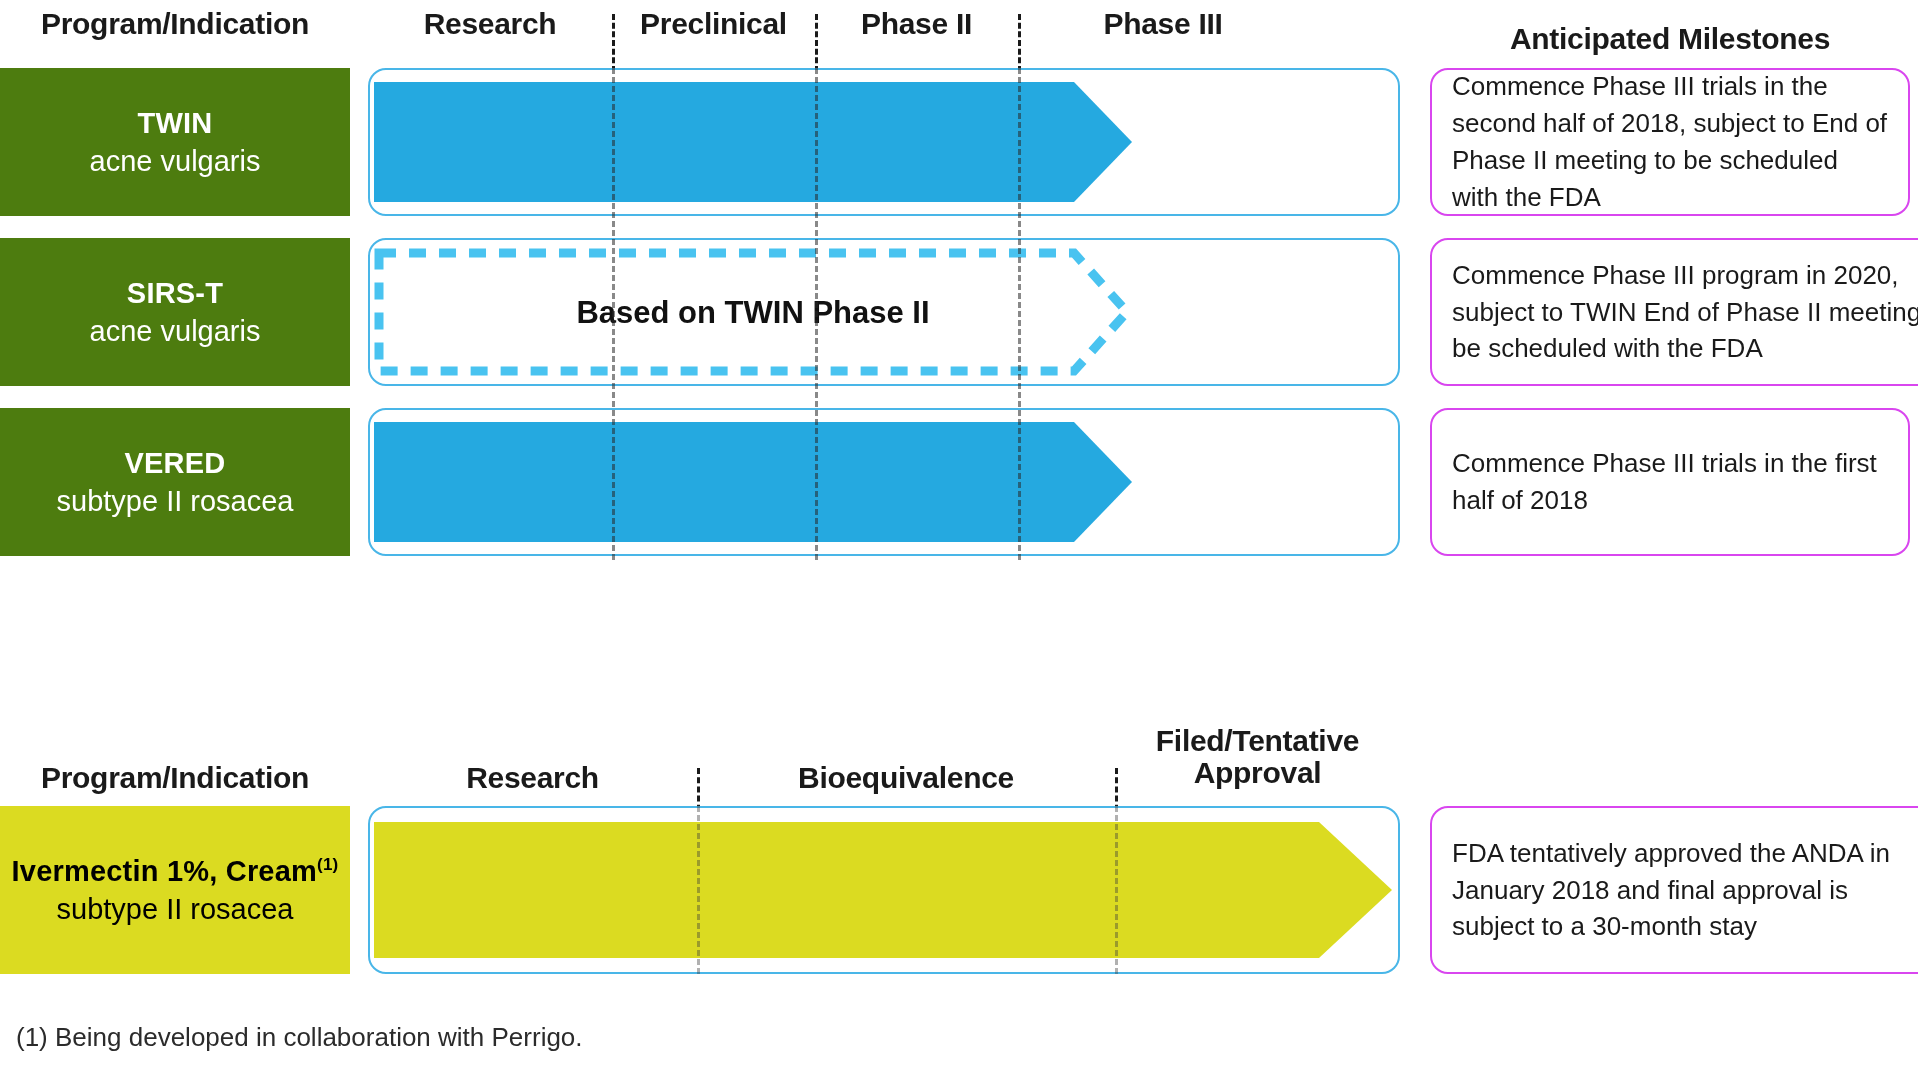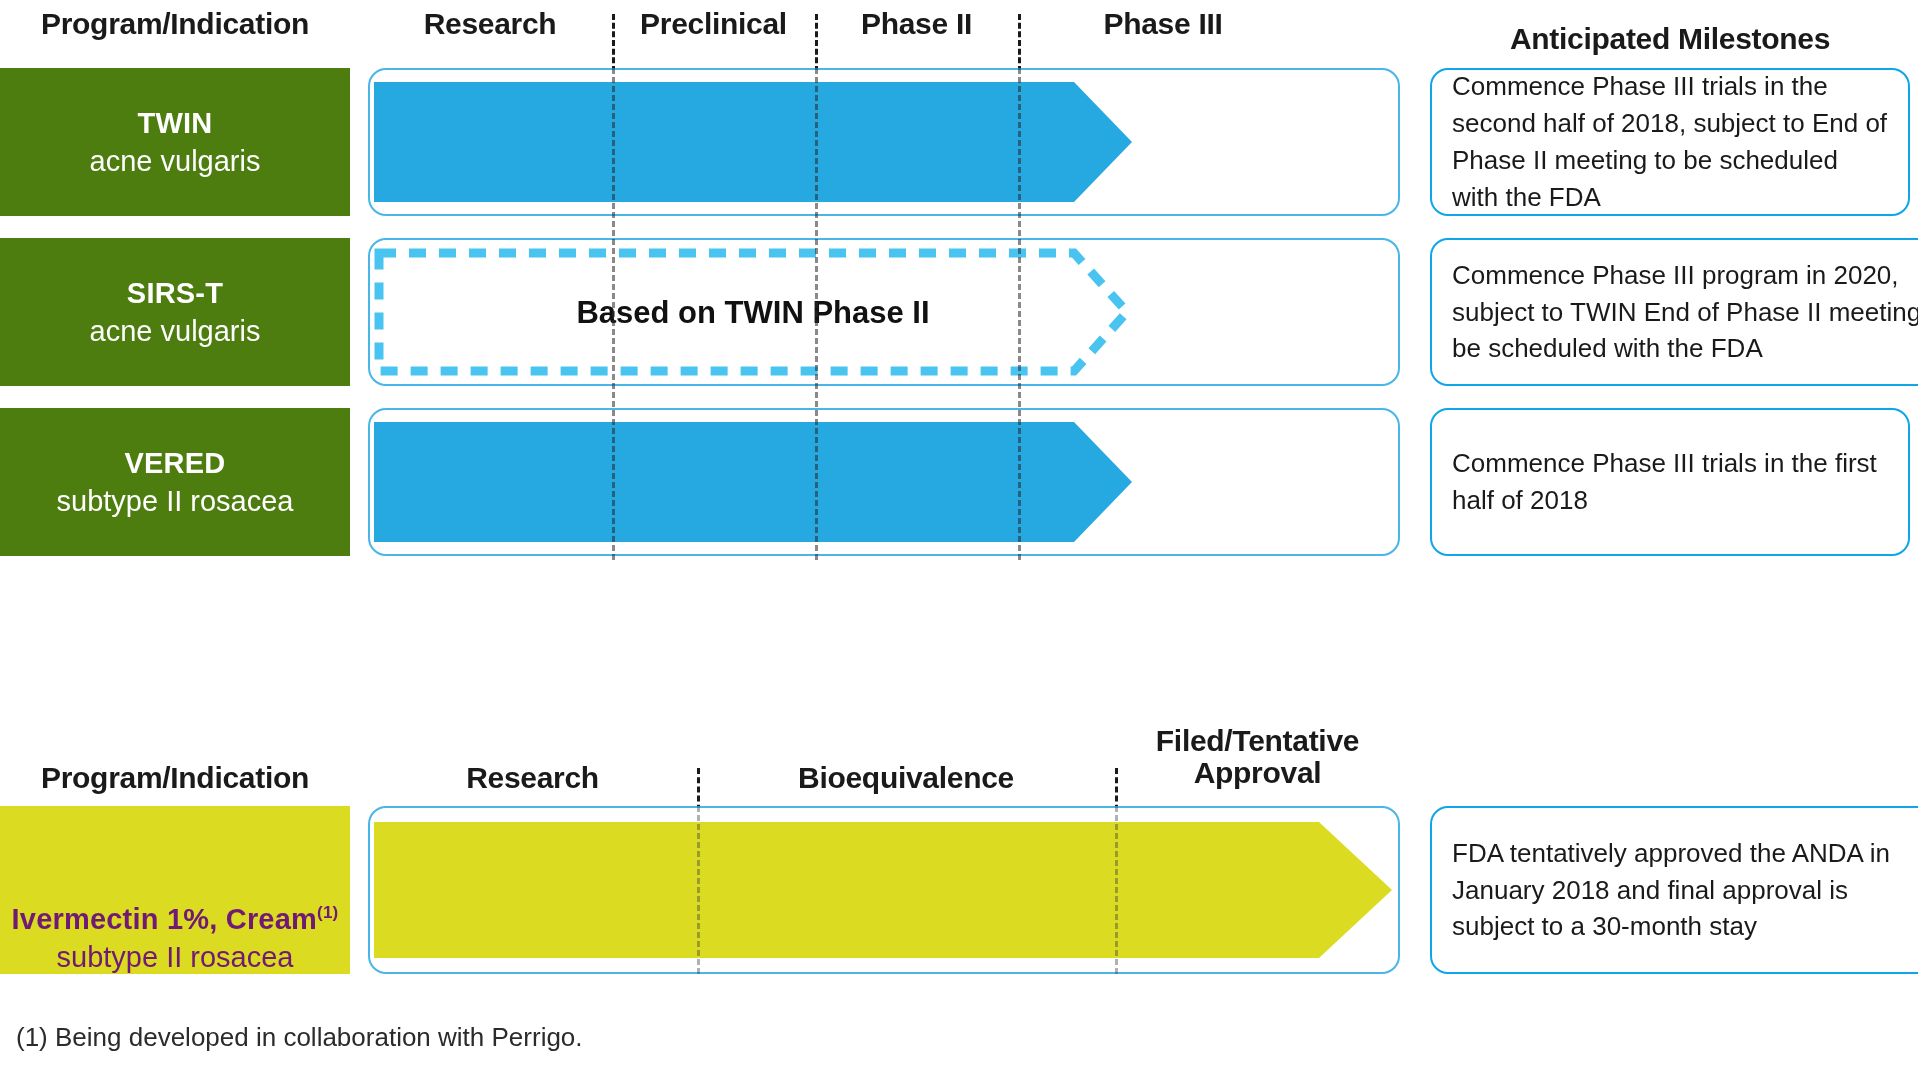--- a/index.html
+++ b/index.html
@@ -40,42 +40,42 @@
   .prog-box {
     position: absolute;
     display: flex;
     flex-direction: column;
     align-items: center;
     justify-content: center;
     text-align: center;
     line-height: 1.18;
   }
   .prog-box.blue { background: #4d7c0f; color: #ffffff; }
-  .prog-box.yellow { background: #DBDB21; color: #701a75; justify-content: flex-end; }
+  .prog-box.yellow { background: #DBDB21; color: #000000; }
   .prog-name { font-weight: bold; font-size: 29px; letter-spacing: 0.2px; }
   .prog-ind  { font-weight: normal; font-size: 29px; margin-top: 4px; }
   .prog-box.yellow .prog-name { font-size: 29px; }
   .prog-sup { font-size: 17px; vertical-align: super; font-weight: bold; }
 
   
   .track {
     position: absolute;
     border: 2px solid #49B6E8;
     border-radius: 18px;
     background: #ffffff;
   }
 
   
   .arrow-wrap { position: absolute; }
   .arrow-wrap svg { display: block; width: 100%; height: 100%; }
 
   
   .milestone {
     position: absolute;
-    border: 2px solid #0ea5e9;
+    border: 2px solid #d946ef;
     border-radius: 18px;
     background: #ffffff;
     display: flex;
     align-items: center;
     padding: 0 20px;
   }
   .milestone p {
     font-size: 26px;
     line-height: 1.42;
     color: #1a1a1a;

